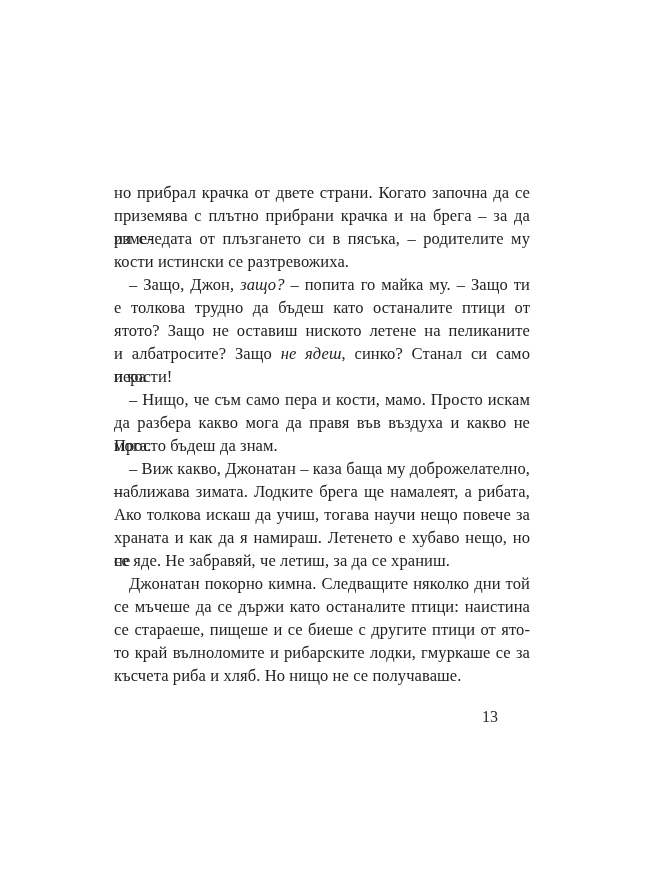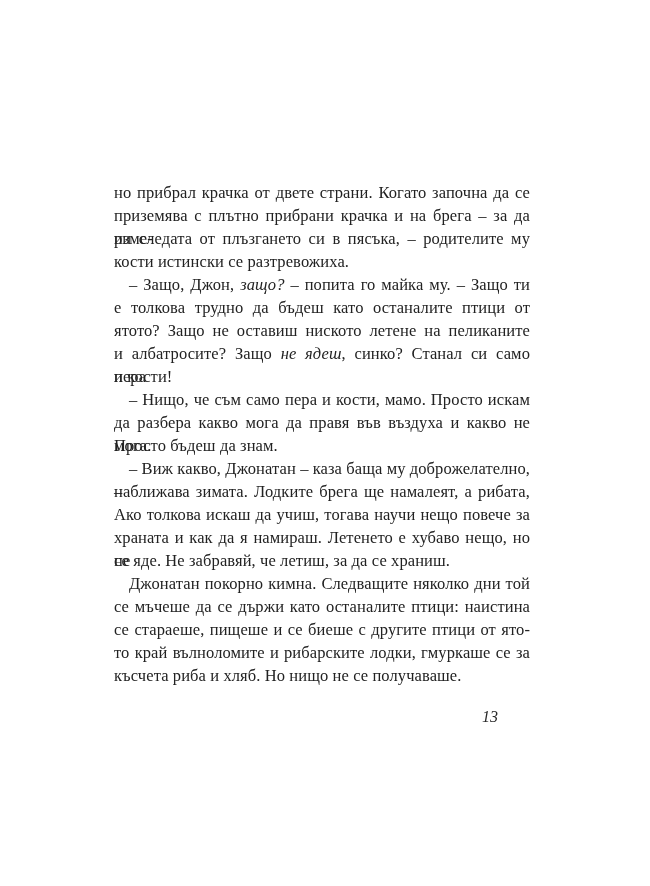--- a/index.html
+++ b/index.html
@@ -45,21 +45,20 @@
   }
   .page-number {
     position: absolute;
     top: 707px;
     left: 420px;
     width: 78px;
     text-align: right;
     font-size: 16px;
     line-height: 20px;
     color: #2a2a2a;
-    font-style: italic;
   }
 </style>
 </head>
 <body>
 
 <div class="page">
   <div class="text-block">
       <div class="para">
         <div class="line"><span>но прибрал крачка от двете страни. Когато започна да се</span></div>
         <div class="line"><span>приземява с плътно прибрани крачка и на брега – за да изме-</span></div>

